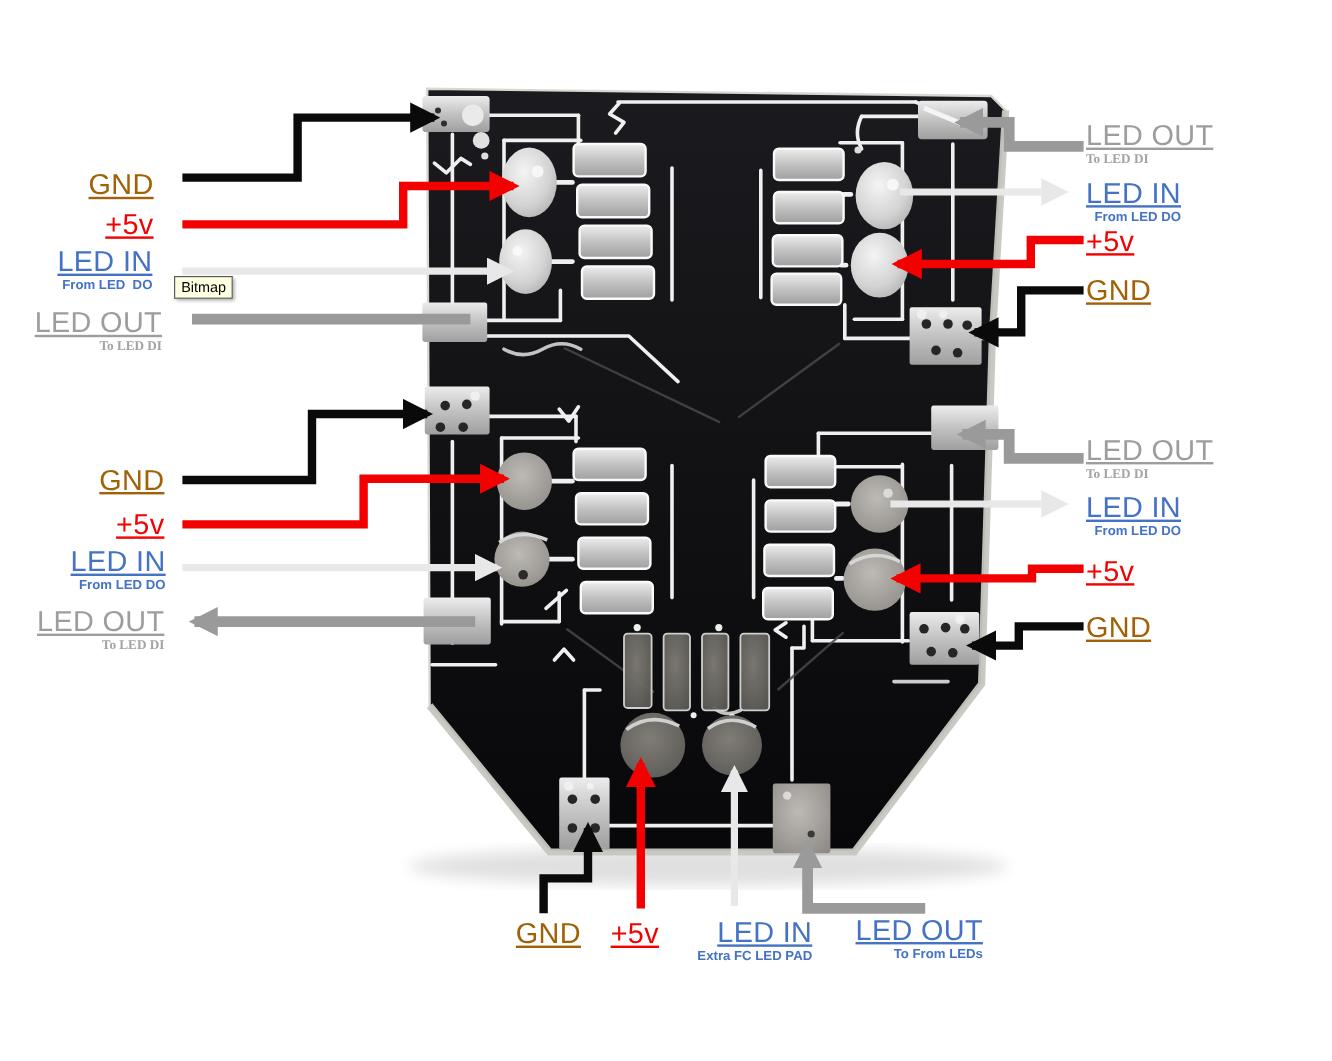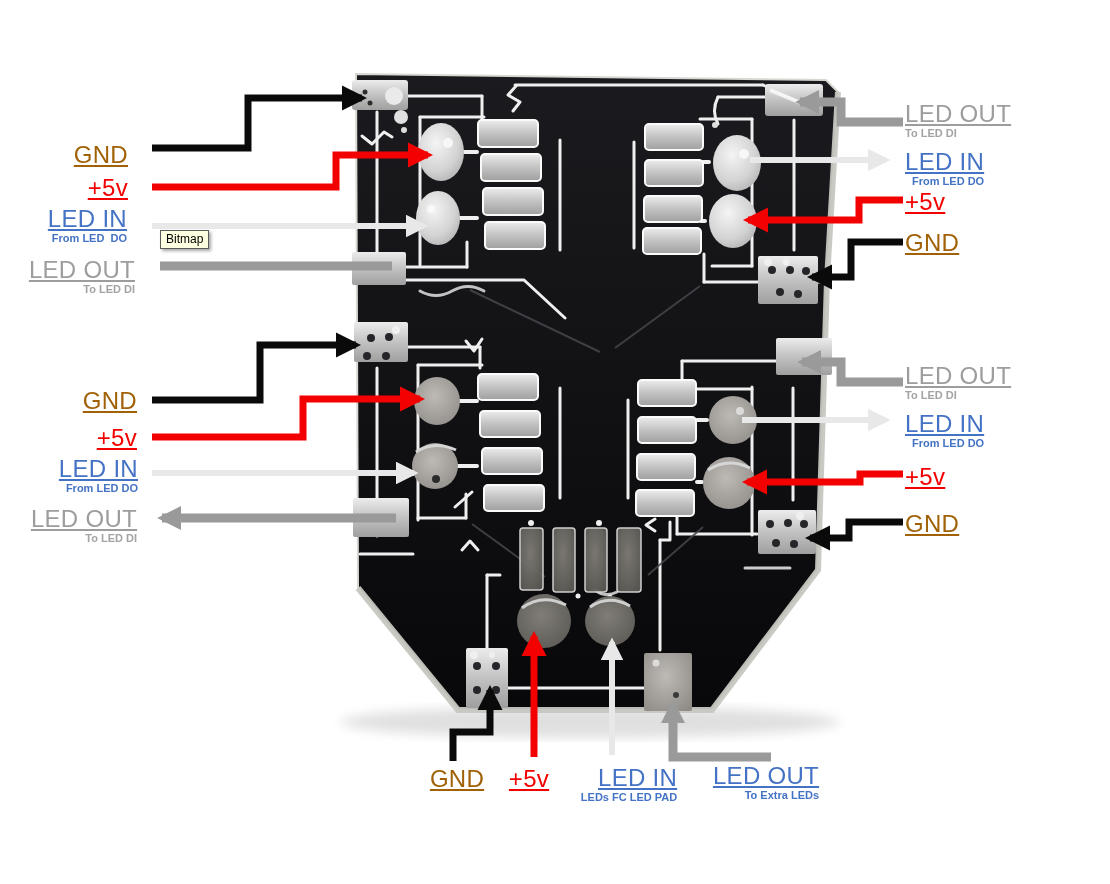--- a/index.html
+++ b/index.html
@@ -9,21 +9,21 @@
   .ann{position:absolute;line-height:1.06;white-space:nowrap;}
   .ann .main{display:block;font-size:24px;letter-spacing:.3px;text-decoration:underline;}
   .ann .sub{display:block;font-size:11px;font-weight:bold;margin-top:2px;white-space:pre;}
   .alignR{text-align:right;}
   .alignL{text-align:left;}
   .alignC{text-align:center;transform:translateX(-50%);}
   .c-gnd{color:#a16207;}
   .c-pwr{color:#f30000;}
   .c-in{color:#4472c4;text-align:right;}
   .c-out{color:#9d9d9d;}
-  .c-out-sub{color:#a3a3a3;}
+  .c-out-sub{color:#a3a3a3;font-family:Liberation Serif, serif;}
   
   .tl-gnd{top:142px;right:982px;}
   .tl-pwr{top:175px;right:982px;}
   .tl-in{top:206px;right:983px;}
   .tl-out{top:257px;right:975px;}
   .ml-gnd{top:388px;right:973px;}
   .ml-pwr{top:425px;right:973px;}
   .ml-in{top:456px;right:972px;}
   .ml-out{top:506px;right:973px;}
   
@@ -34,21 +34,21 @@
   .mr-out{top:363px;left:905px;}
   .mr-in{top:411px;left:905px;}
   .mr-pwr{top:464px;left:905px;}
   .mr-gnd{top:511px;left:905px;}
   
   .b-gnd{top:766px;left:457px;}
   .b-pwr{top:766px;left:529px;}
   .b-in{top:765px;left:629px;}
   .b-out{top:763px;left:766px;}
   
-  .tooltip{position:absolute;left:160px;top:230px;background:#ffffe1;border:1px solid #5a5a5a;
+  .tooltip{position:absolute;left:145px;top:230px;background:#ffffe1;border:1px solid #5a5a5a;
            font-size:12px;color:#000;padding:1px 5px 2px 5px;box-shadow:2px 2px 3px rgba(0,0,0,.35);}
 </style>
 </head>
 <body>
 
 <div class="stage">
 
 <svg width="1110" height="884" viewBox="0 0 1110 884">
   <defs>
     <linearGradient id="boardGrad" x1="0" y1="0" x2="0" y2="1">
@@ -363,22 +363,22 @@
     </div>
 
 <div class="ann alignC b-gnd">
   <span class="main c-gnd">GND</span>
     </div>
 <div class="ann alignC b-pwr">
   <span class="main c-pwr">+5v</span>
     </div>
 <div class="ann alignC b-in">
   <span class="main c-in">LED IN</span>
-  <span class="sub c-in">LEDs FC LED PAD</span>
+  <span class="sub c-in">Extra FC LED PAD</span>
     </div>
 <div class="ann alignC b-out">
   <span class="main c-in">LED OUT</span>
-  <span class="sub c-in">To Extra LEDs</span>
+  <span class="sub c-in">To From LEDs</span>
     </div>
 
 <div class="tooltip">Bitmap</div>
 
 </div>
 
 </body></html>

